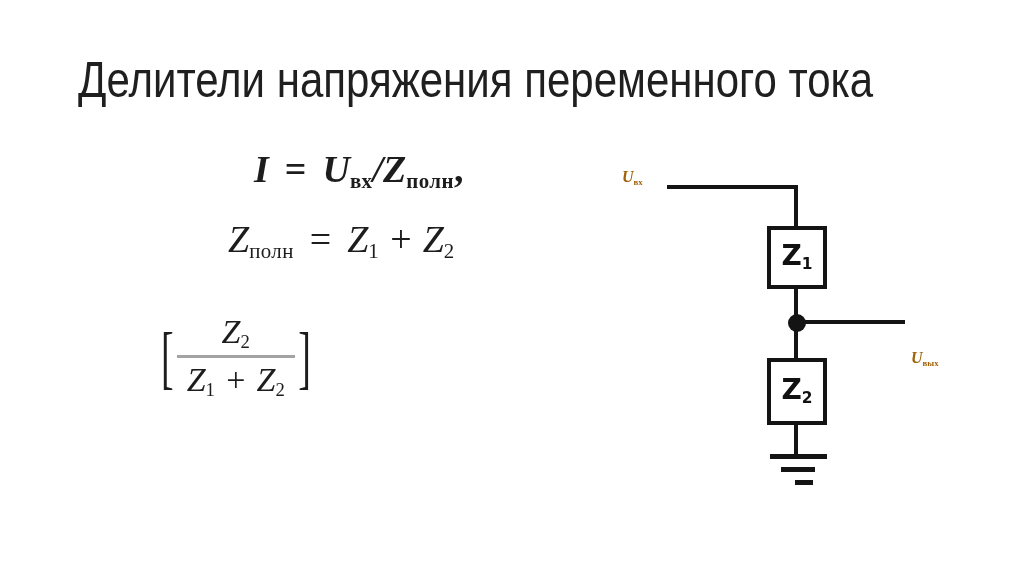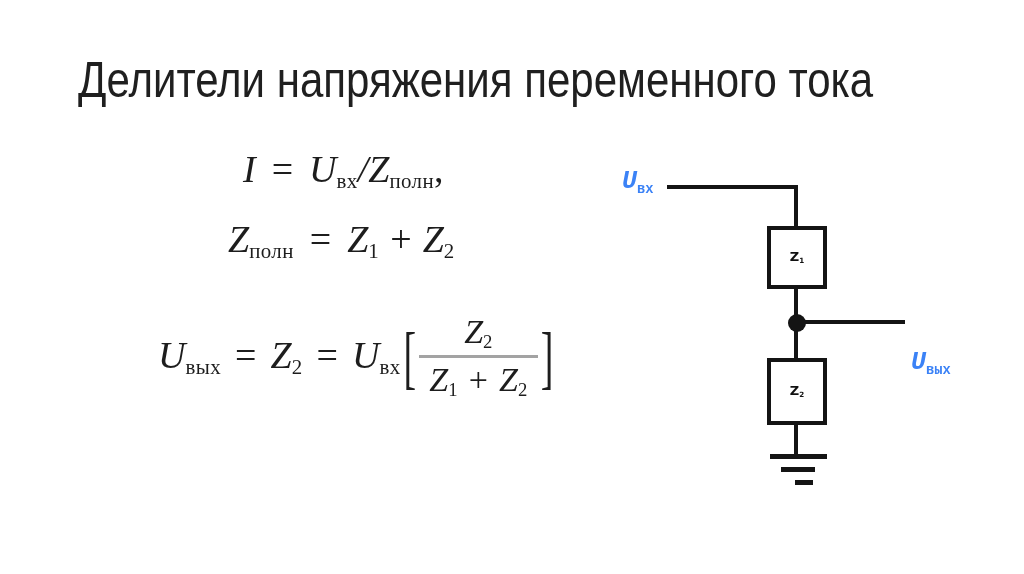--- a/index.html
+++ b/index.html
@@ -48,21 +48,21 @@
   }
   .formula .eq {
     font-style: normal;
     margin: 0 16px;
   }
   .formula .plus {
     font-style: normal;
     margin: 0 11px;
   }
   .formula .plain { font-style: normal; }
-  .f1 { left: 243px; top: 150px; }
+  .f1 { left: 254px; top: 150px; font-weight: bold; }
   .f2 { left: 228px; top: 220px; }
   .f3 {
     left: 158px; top: 314px;
     display: flex;
     align-items: center;
   }
   .f3 .eq { margin: 0 14px; }
   .bracket {
     font-style: normal;
     font-weight: 400;
@@ -91,39 +91,39 @@
     width: 60px;
     border: 4px solid #141414;
     background: #ffffff;
     display: flex;
     align-items: center;
     justify-content: center;
   }
   .zbox-label {
     font-family: "DejaVu Sans", sans-serif;
     font-weight: 700;
-    font-size: 13px;
+    font-size: 28px;
     color: #111111;
     line-height: 1;
   }
   .zbox-label .sub { font-size: 0.55em; vertical-align: -0.28em; }
   .junction {
     position: absolute;
     width: 18px;
     height: 18px;
     border-radius: 50%;
     background: #141414;
   }
   .circ-label {
     position: absolute;
-    font-family: Liberation Mono, monospace;
+    font-family: Liberation Serif, serif;
     font-weight: 700;
     font-style: italic;
-    font-size: 25px;
-    color: #3b82f6;
+    font-size: 16px;
+    color: #a16207;
     line-height: 1;
     white-space: nowrap;
   }
   .circ-label .sub {
     font-size: 0.55em;
     vertical-align: -0.35em;
     font-style: normal;
     font-weight: 700;
   }
 </style>
@@ -136,21 +136,20 @@
 
   <div class="formula f1">
     <span>I</span><span class="eq">=</span><span>U</span><span class="sub">вх</span><span>/</span><span>Z</span><span class="sub">полн</span><span class="plain">,</span>
   </div>
 
   <div class="formula f2">
     <span>Z</span><span class="sub">полн</span><span class="eq">=</span><span>Z</span><span class="sub">1</span><span class="plus">+</span><span>Z</span><span class="sub">2</span>
   </div>
 
   <div class="formula f3">
-    <span><span>U</span><span class="sub">вых</span><span class="eq">=</span><span>Z</span><span class="sub">2</span><span class="eq">=</span><span>U</span><span class="sub">вх</span></span>
     <span class="bracket">[</span>
     <span class="fraction">
       <span class="num"><span>Z</span><span class="sub">2</span></span>
       <span class="den"><span>Z</span><span class="sub">1</span><span class="plus">+</span><span>Z</span><span class="sub">2</span></span>
     </span>
     <span class="bracket">]</span>
   </div>
 
   <div class="circuit">
 

